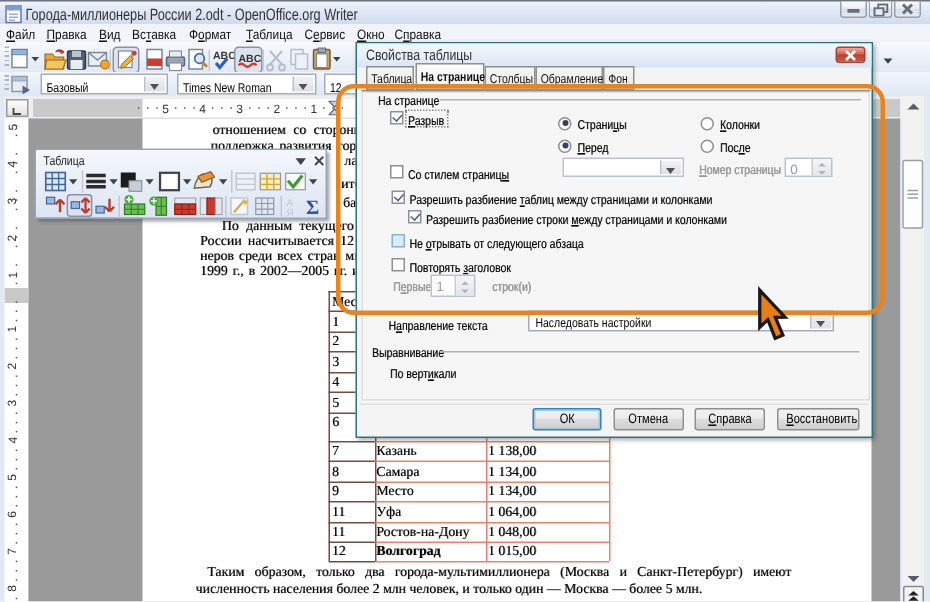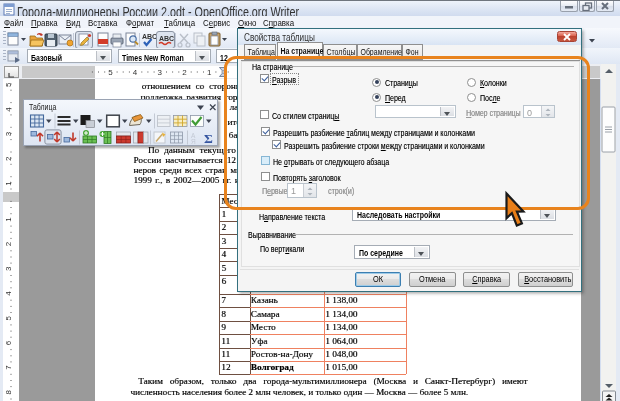--- a/index.html
+++ b/index.html
@@ -2,21 +2,21 @@
 <html><head><meta charset="utf-8">
 <style>
 html,body{margin:0;padding:0;}
 body{width:620px;height:401px;overflow:hidden;position:relative;
  font-family:"Liberation Sans",sans-serif;}
 .abs{position:absolute;}
 #win{position:absolute;left:0;top:0;width:620px;height:401px;background:#d4def0;}
 
 #titlebar{position:absolute;left:0;top:0;width:620px;height:16px;
  background:linear-gradient(#eef3fb,#dae3f3 60%,#cfdaee);border-top:1px solid #6f757e;}
-#titletext{position:absolute;left:17px;top:3px;font-size:14px;color:#343434;}
+#titletext{position:absolute;left:17px;top:3px;font-size:11px;color:#343434;}
 .winbtn{position:absolute;top:0px;height:11px;width:17px;background:linear-gradient(#fdfdfe,#e9edf4 45%,#d8deeb 50%,#e4eaf3);border:1px solid #99a0ac;border-top:none;border-radius:0 0 2.5px 2.5px;box-sizing:border-box;}
 .winbtn svg{position:absolute;left:50%;top:1px;transform:translateX(-50%);}
 
 #menubar{position:absolute;left:0;top:16px;width:620px;height:12px;background:#f1f4fa;}
 #menubar span{position:absolute;top:1.5px;font-size:9px;color:#111;transform:scaleX(0.88);transform-origin:0 0;}
 
 #tb1{position:absolute;left:0;top:28px;width:620px;height:20px;background:linear-gradient(#f7f9fd,#e2e9f5);border-bottom:1px solid #ccd3e0;}
 #tb2{position:absolute;left:0;top:48px;width:620px;height:16px;background:linear-gradient(#f1f5fb,#dfe7f4);border-bottom:1px solid #ccd3e0;}
 .grip{position:absolute;left:3px;width:3px;background:repeating-linear-gradient(#aab4c6 0 1px,transparent 1px 3px);}
 
@@ -38,21 +38,21 @@
 #dlgtitle span{position:absolute;left:6px;top:3px;font-size:10px;color:#333;}
 #dlgclose{position:absolute;right:4px;top:1.5px;width:20px;height:11px;background:linear-gradient(#f2a89c,#d95f4b 45%,#bc4330 50%,#c8563f);border:1px solid #a84334;border-radius:2.5px;box-sizing:border-box;}
 #dlgclose svg{position:absolute;left:50%;top:0.5px;transform:translateX(-50%);}
 .tab{position:absolute;top:14.6px;height:16px;background:linear-gradient(#f6f6f6,#e8e8e8);border:1px solid #8f8f8f;box-sizing:border-box;font-size:8.5px;color:#111;line-height:15px;white-space:nowrap;overflow:visible;}
 .cb{position:absolute;width:9px;height:9px;background:#fff;border:1px solid #8e8f8f;box-sizing:border-box;}
 .cb.ck::before{content:"";position:absolute;left:1px;top:0.5px;width:4.5px;height:3px;border-left:1.6px solid #3b5e9b;border-bottom:1.6px solid #3b5e9b;transform:rotate(-48deg);}
 .rb{position:absolute;width:9px;height:9px;border-radius:50%;background:#fff;border:1px solid #8e8f8f;box-sizing:border-box;}
 .rb.sel::before{content:"";position:absolute;left:1.5px;top:1.5px;width:4px;height:4px;border-radius:50%;background:#35425c;}
 .lbl{position:absolute;font-size:8.5px;color:#000;white-space:nowrap;transform:scaleX(0.82);transform-origin:0 0;text-shadow:0.35px 0 0 rgba(0,0,0,.45);}
 .lbl.dis{color:#9b9b9b;}
-.combo{position:absolute;background:#fff;border:1px solid #a5acb5;box-sizing:border-box;font-weight:bold;}
+.combo{position:absolute;background:#fff;border:1px solid #a5acb5;box-sizing:border-box;}
 .combo .btn{position:absolute;right:1px;top:1px;bottom:1px;width:13px;background:linear-gradient(#f2f3f5,#dcdfe4);border-left:1px solid #bcc0c6;}
 .combo .btn::before{content:"";position:absolute;left:3px;top:5px;border:3px solid transparent;border-top:4px solid #4e5358;}
 .btnstd{position:absolute;height:15px;background:linear-gradient(#f2f2f2,#ebebeb 45%,#dddddd 50%,#cfcfcf);border:1px solid #8e8f8f;border-radius:2px;box-sizing:border-box;font-size:9px;color:#000;text-align:center;line-height:13px;}
 u{text-decoration:underline;text-underline-offset:1px;}
 #dlg{box-shadow:1.5px 1.5px 3px rgba(40,40,40,.4);}
 #fltb{position:absolute;left:23px;top:99px;width:195px;height:47px;background:linear-gradient(#f4f7fc,#dde5f2);border:1px solid #9aa3b3;box-sizing:border-box;box-shadow:2px 2px 2px rgba(60,60,60,.45);}
 #vsb{position:absolute;left:601px;top:64px;width:15px;height:337px;background:#f2f2f0;}
 .spin{position:absolute;background:#fff;border:1px solid #b9c3cc;box-sizing:border-box;}
 .spin span{position:absolute;left:3px;top:2px;font-size:9px;color:#9b9b9b;}
 .spin::before{content:"";position:absolute;right:0;top:0;bottom:0;width:12px;background:linear-gradient(#f4f5f7,#e2e5e9);border-left:1px solid #c9cdd3;}
@@ -488,24 +488,20 @@
     </div>
     <div class="lbl dis" style="left:90px;top:157.4px;z-index:4;">строк(и)</div>
     <div class="lbl" style="left:20.8px;top:182.6px;z-index:4;">Н<u>а</u>правление текста</div>
     <div class="combo" style="left:113.5px;top:177.8px;width:204px;height:14.7px;z-index:4;">
       <span style="position:absolute;left:4px;top:2.5px;font-size:8.5px;transform:scaleX(0.82);transform-origin:0 0;white-space:nowrap;">Наследовать настройки</span>
       <div class="btn"></div>
     </div>
     <div class="lbl" style="left:9.7px;top:200.9px;z-index:4;">Выравнивание</div>
     <div class="abs" style="left:55px;top:204.9px;width:280px;height:1px;background:#b2b2b2;z-index:4;"></div>
     <div class="lbl" style="left:21.5px;top:215.3px;z-index:4;">По верт<u>и</u>кали</div>
-    <div class="combo" style="left:116.1px;top:215.6px;width:76px;height:14.8px;z-index:4;">
-      <span style="position:absolute;left:4px;top:2.5px;font-size:8.5px;transform:scaleX(0.82);transform-origin:0 0;white-space:nowrap;">По середине</span>
-      <div class="btn"></div>
-    </div>
     <div class="abs" style="left:2px;top:239.5px;width:339px;height:1px;background:#e0e0e0;z-index:4;"></div>
     <div class="btnstd" style="left:117.3px;top:243px;width:46.2px;z-index:4;border-color:#3c7fb1;box-shadow:inset 0 0 0 1px #9ecbe8;"><span style="display:inline-block;transform:scaleX(0.82);">ОК</span></div>
     <div class="btnstd" style="left:170.6px;top:243px;width:47.4px;z-index:4;"><span style="display:inline-block;transform:scaleX(0.82);">Отмена</span></div>
     <div class="btnstd" style="left:225.1px;top:243px;width:47.4px;z-index:4;"><span style="display:inline-block;transform:scaleX(0.82);"><u>С</u>правка</span></div>
     <div class="btnstd" style="left:279.6px;top:243px;width:55.8px;z-index:4;"><span style="display:inline-block;transform:scaleX(0.82);"><u>В</u>осстановить</span></div>
   </div>
 <div id="orect"></div>
 <svg id="ocursor" width="30" height="46" viewBox="0 0 30 46">
  <path d="M8.5 5.5 L8.5 30.2 L13.9 25.1 L18.8 37.6 L23.9 35.4 L18.9 23.6 L25.4 23.4 Z" fill="#e87e18" stroke="#1a1a1a" stroke-width="2.2" stroke-linejoin="miter"></path>
 </svg>

